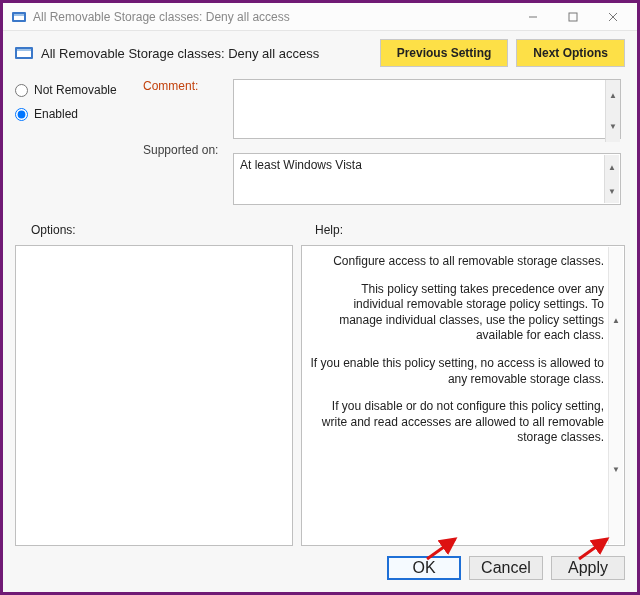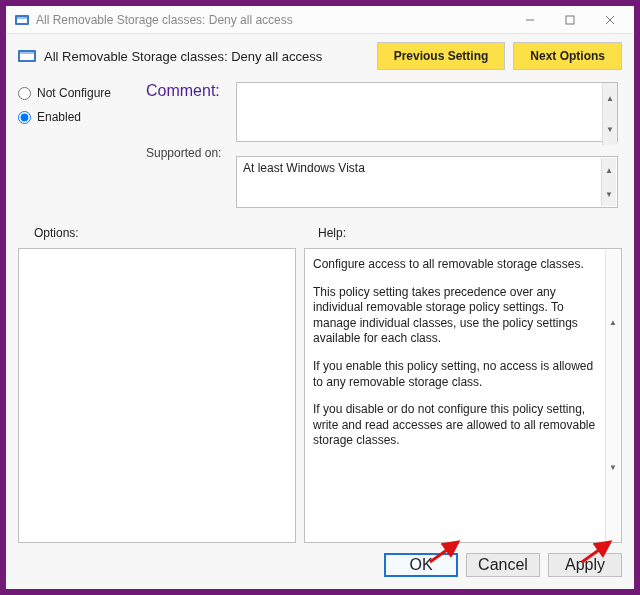--- a/index.html
+++ b/index.html
@@ -1,19 +1,19 @@
 <!DOCTYPE html>
 <html><head>
 <meta charset="utf-8">
 <style>
   * { box-sizing: border-box; font-family: "Segoe UI", Tahoma, sans-serif; }
   html, body { margin: 0; padding: 0; background: #fff; }
   .window {
     width: 640px; height: 595px;
-    border: 6px solid #701a75;
+    border: 3px solid #701a75;
     display: flex; flex-direction: column;
     background: #f7f7f7;
     position: relative;
   }
   .titlebar {
     height: 28px;
     display: flex; align-items: center;
     padding: 0 4px 0 8px;
     background: #fcfcfc;
     border-bottom: 1px solid #e5e5e5;
@@ -47,21 +47,21 @@
     font-weight: bold;
   }
   .configrow {
     display: flex; gap: 10px;
     padding: 6px 12px 0 12px;
   }
   .radios { width: 118px; padding-top: 4px; }
   .radio-row { display: flex; align-items: center; font-size: 12px; color: #222; margin-bottom: 10px; }
   .radio-row input { margin: 0 6px 0 0; }
   .midlabels { width: 80px; }
-  .midlabels .lbl { font-size: 16px; color: #4c1d95; height: 64px; }
+  .midlabels .lbl { font-size: 12px; color: #c2410c; height: 64px; }
   .midlabels .lbl2 { font-size: 12px; color: #404040; padding-top: 0; }
   .fields { flex: 1; padding-right: 4px; }
   .commentbox {
     width: 100%; height: 60px;
     background: #fff; border: 1px solid #bfbfbf;
     position: relative;
     font-size: 12px; padding: 4px;
     resize: none;
   }
   .supportbox {
@@ -87,21 +87,21 @@
   .panels {
     display: flex; gap: 8px; padding: 4px 12px 0 12px;
     flex: 1;
   }
   .panel {
     background: #fff; border: 1px solid #bfbfbf;
     font-size: 12px; color: #222;
     position: relative;
   }
   .panel.options { width: 278px; }
-  .panel.help { flex: 1; padding: 8px 20px 8px 8px; line-height: 1.3; }
+  .panel.help { flex: 1; padding: 8px 20px 8px 8px; line-height: 1.3; text-align: right; }
   .panel.help .updown { border-left: 1px solid #e5e5e5; background:#fafafa; }
   .panel.help p { margin: 0 0 12px 0; }
   .footer {
     display: flex; justify-content: flex-end; gap: 8px;
     padding: 10px 12px 12px 12px;
   }
   .fbtn {
     width: 74px; height: 24px;
     background: #ececec; border: 1px solid #bfbfbf;
     font-size: 16px; color: #222; cursor: pointer;
@@ -154,21 +154,21 @@
     <span>All Removable Storage classes: Deny all access</span>
     <span class="spacer"></span>
     <button class="navbtn">Previous Setting</button>
     <button class="navbtn">Next Options</button>
   </div>
 
   <div class="configrow">
     <div class="radios">
       <label class="radio-row">
         <input type="radio" name="state" style="">
-        <span>Not Configure</span>
+        <span>Not Removable</span>
       </label>
       <label class="radio-row">
         <input type="radio" name="state" checked="" style="">
         <span>Enabled</span>
       </label>
     </div>
     <div class="midlabels">
       <div class="lbl">Comment:</div>
       <div class="lbl2">Supported on:</div>
     </div>

